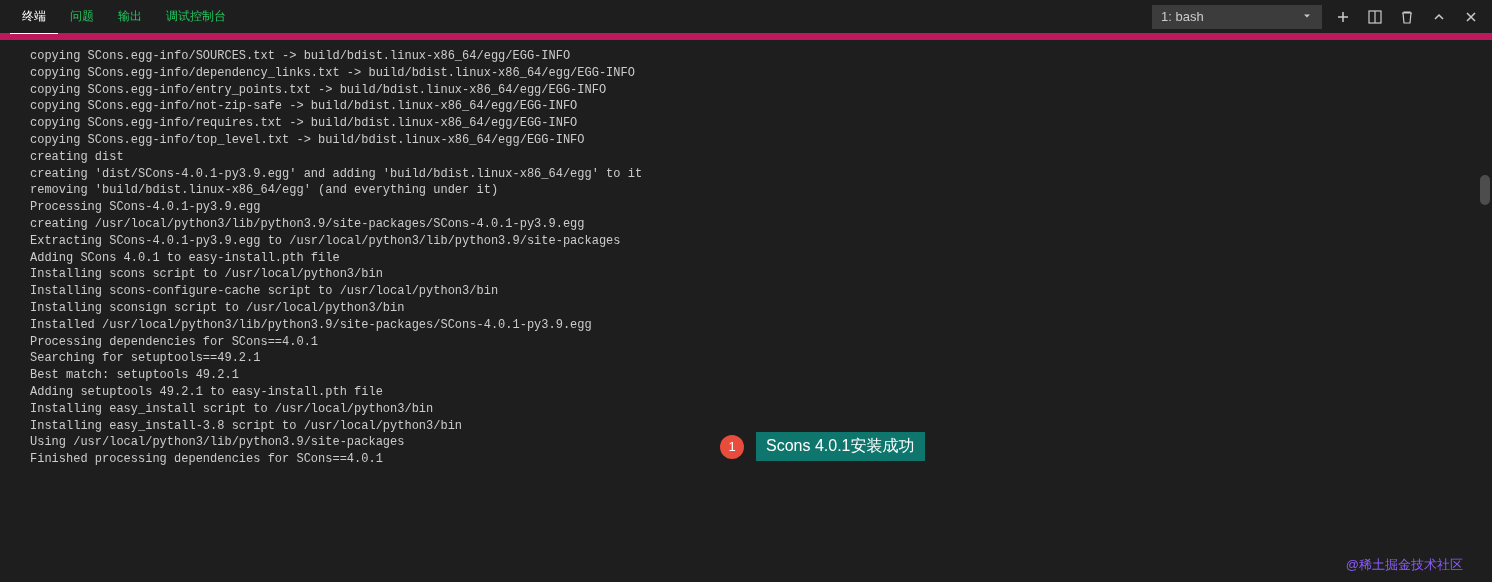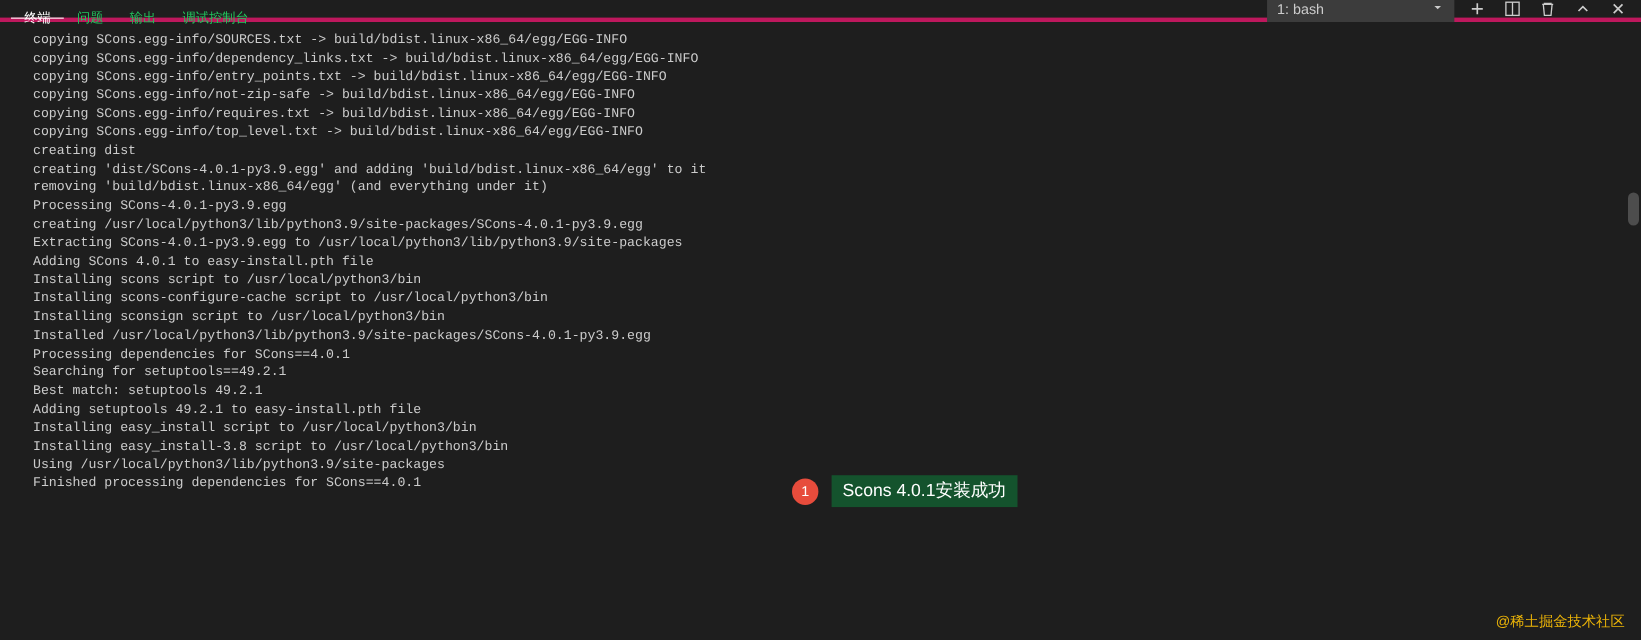--- a/index.html
+++ b/index.html
@@ -12,23 +12,24 @@
       color: #cccccc;
       font-family: "Consolas", "Courier New", monospace;
       font-size: 14px;
       width: 1492px;
       height: 582px;
       overflow: hidden;
       position: relative;
     }
     .panel-header {
       display: flex;
-      height: 20px;
+      align-items: center;
+      height: 40px;
       padding: 0 10px;
-      border-bottom: 4px solid #be185d;
+      border-bottom: 7px solid #be185d;
     }
     .tabs {
       display: flex;
       flex: 1;
       gap: 0;
     }
     .tab {
       padding: 8px 12px;
       font-size: 12px;
       color: #22c55e;
@@ -100,31 +101,31 @@
       border-radius: 50%;
       background: #e74c3c;
       color: #ffffff;
       display: flex;
       align-items: center;
       justify-content: center;
       font-size: 13px;
       font-family: -apple-system, BlinkMacSystemFont, "Segoe UI", sans-serif;
     }
     .annotation-label {
-      background: #14532d;
+      background: #0f766e;
       color: #ffffff;
       padding: 4px 10px;
       font-size: 16px;
       font-family: -apple-system, BlinkMacSystemFont, "Segoe UI", "Microsoft YaHei", sans-serif;
     }
     .watermark {
       position: absolute;
       bottom: 8px;
-      right: 15px;
-      color: #eab308;
+      right: 29px;
+      color: #8b5cf6;
       font-size: 13px;
       font-family: -apple-system, BlinkMacSystemFont, "Segoe UI", "Microsoft YaHei", sans-serif;
     }
     .scrollbar-thumb {
       position: absolute;
       right: 2px;
       top: 175px;
       width: 10px;
       height: 30px;
       background: #4d4d4d;

